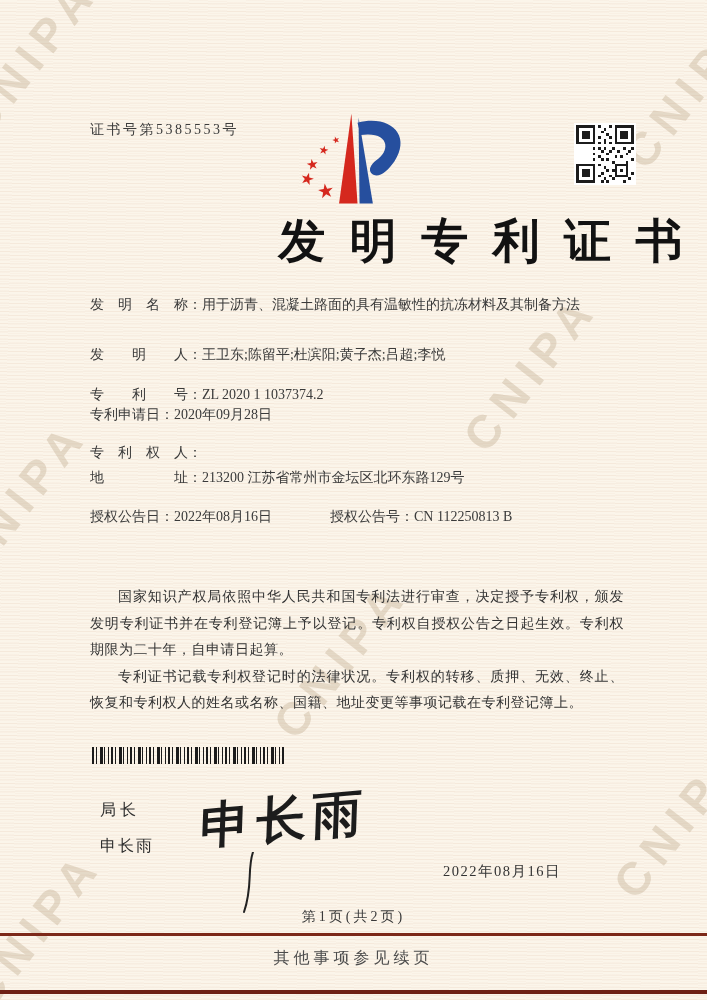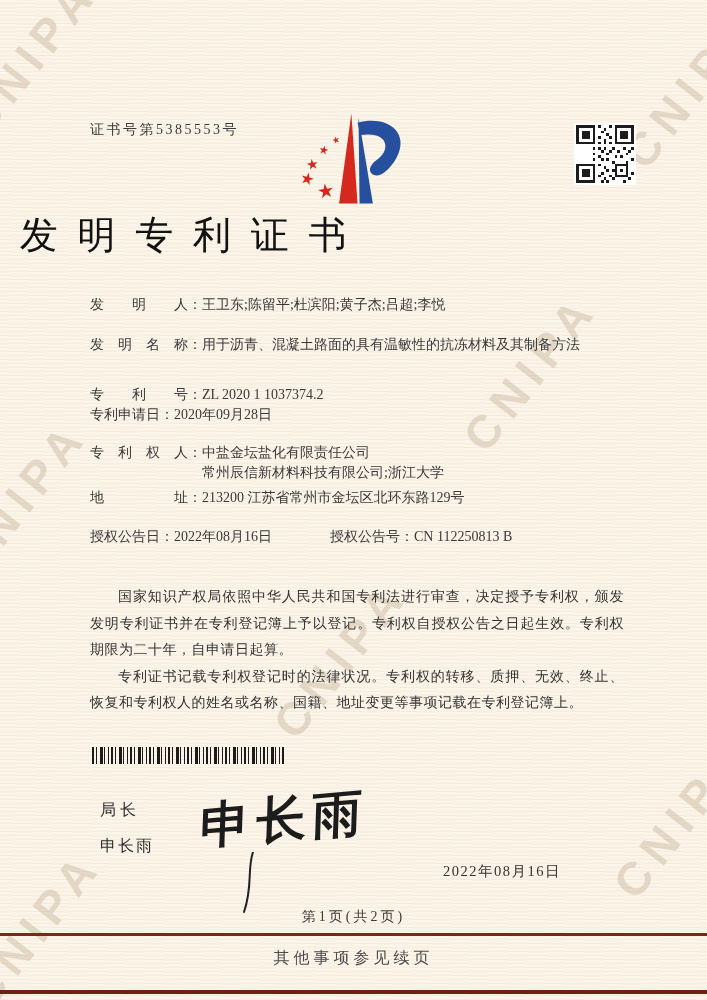--- a/index.html
+++ b/index.html
@@ -32,22 +32,22 @@
   .cert-no {
     position:absolute; left:90px; top:121px; font-size:14px; color:#3c3c3c;
     letter-spacing:2.5px; font-weight:normal;
   }
 
   .logo { position:absolute; left:293px; top:110px; width:128px; height:98px; }
   .qr   { position:absolute; left:574px; top:123px; width:62px; height:62px; background:#fff; padding:2px; }
   .qr svg { width:100%; height:100%; shape-rendering:crispEdges; }
 
   .title {
-    position:absolute; left:0; right:0; top:210px; text-align:left;
-    font-size:38px; font-weight:normal; color:#121212;
+    position:absolute; left:0; right:0; top:210px; text-align:right;
+    font-size:47px; font-weight:bold; color:#121212;
     letter-spacing:0.52em; text-indent:0.52em;
   }
 
   .fields { position:absolute; left:90px; right:80px; top:295px; font-size:14px; color:#3a3a3a; }
   .row { display:flex; line-height:20px; align-items:flex-start; }
   .row .lbl { white-space:nowrap; flex:0 0 auto; }
   .row .val { white-space:nowrap; }
   .row-name    { margin-bottom:30px; }
   .row-invent  { margin-bottom:20px; }
   .row-patno   { }
@@ -193,39 +193,38 @@
         <rect x="14" y="14" width="5" height="5"></rect>
       </g>
       <rect x="15" y="15" width="3" height="3" fill="#ffffff"></rect>
       <rect x="16" y="16" width="1" height="1" fill="#1c1c1c"></rect>
     </svg>
   </div>
 
   <div class="title">发明专利证书</div>
 
   <div class="fields">
+    <div class="row row-name">
+      <span class="lbl">发　明　名　称：</span>
+        <span class="val">用于沥青、混凝土路面的具有温敏性的抗冻材料及其制备方法</span>
+    </div>
     <div class="row row-invent">
       <span class="lbl">发　　明　　人：</span>
         <span class="val">王卫东;陈留平;杜滨阳;黄子杰;吕超;李悦</span>
     </div>
-    <div class="row row-name">
-      <span class="lbl">发　明　名　称：</span>
-        <span class="val">用于沥青、混凝土路面的具有温敏性的抗冻材料及其制备方法</span>
-    </div>
     <div class="row row-patno">
       <span class="lbl">专　　利　　号：</span>
         <span class="val">ZL 2020 1 1037374.2</span>
     </div>
     <div class="row row-appdate">
       <span class="lbl">专利申请日：</span>
         <span class="val">2020年09月28日</span>
     </div>
     <div class="row row-patentee">
       <span class="lbl">专　利　权　人：</span>
-        <span class="val"><span>中盐金坛盐化有限责任公司</span><span class="v2">常州辰信新材料科技有限公司;浙江大学</span></span>
     </div>
     <div class="row row-address">
       <span class="lbl">地　　　　　址：</span>
         <span class="val">213200 江苏省常州市金坛区北环东路129号</span>
     </div>
     <div class="row row-grant">
       <span class="lbl">授权公告日：</span>
         <span class="val">2022年08月16日</span>
       <span class="lbl lbl2">授权公告号：</span>
         <span class="val">CN 112250813 B</span>

